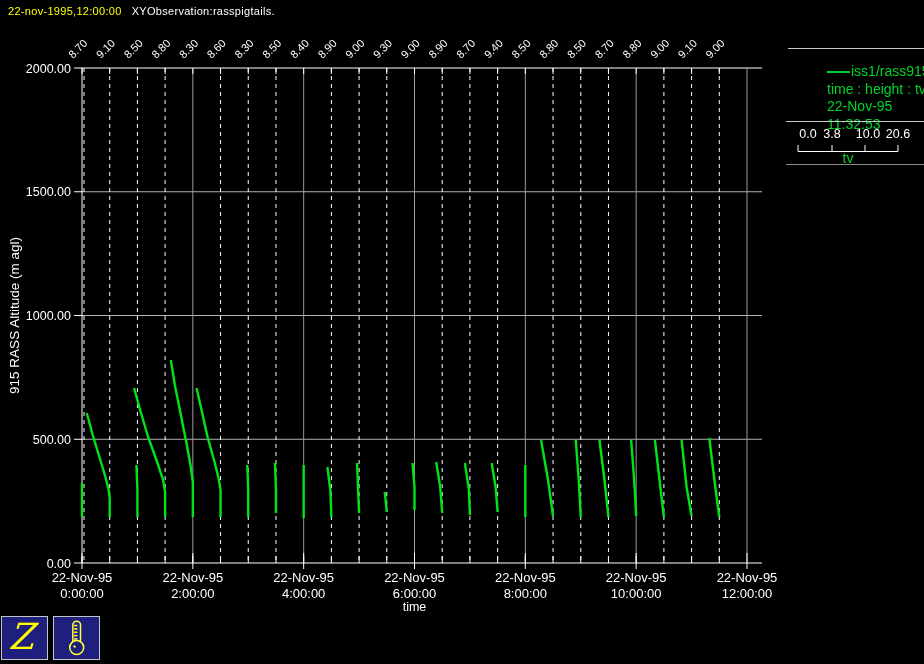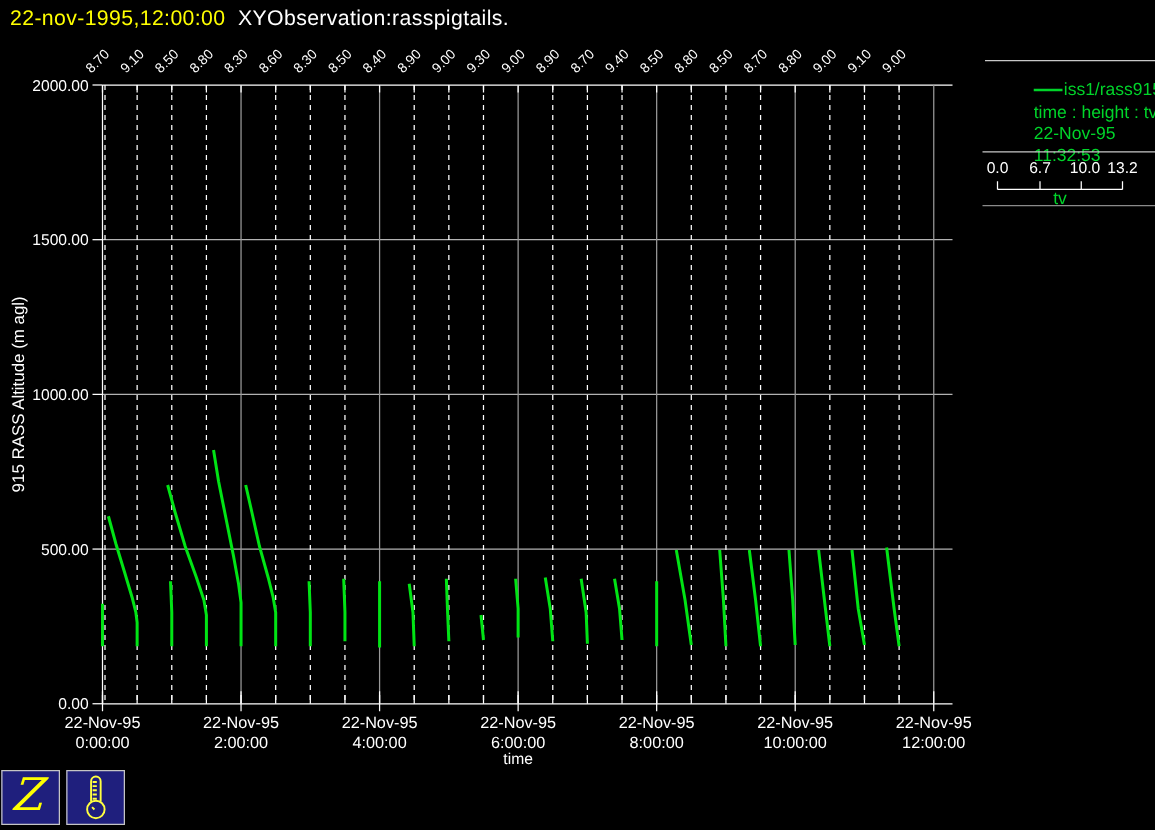--- a/index.html
+++ b/index.html
@@ -1,32 +1,32 @@
 <!DOCTYPE html>
 <html style="--yellow: #ffff00; --green: #00d42a; --curve: #00e414; --grid: #b2b2b2; --vgrid: #9a9a9a; --navy: #1f1f7d;"><head>
 <meta charset="utf-8">
 <style>
   html,body{margin:0;padding:0;background:#000;width:924px;height:664px;overflow:hidden;
     font-family:"Liberation Sans",sans-serif;position:relative;}
-  .title-bar{position:absolute;left:8px;top:5px;z-index:3;font-size:17px;letter-spacing:.3px;}
+  .title-bar{position:absolute;left:8px;top:5px;z-index:3;font-size:11px;letter-spacing:.3px;}
   .t-date{color:var(--yellow,#ffff00);}
   .t-app{color:#fff;margin-left:10px;}
   #plot{position:absolute;left:0;top:0;z-index:1;}
   svg text{font-family:"Liberation Sans",sans-serif;fill:#fff;}
   
   .legend{position:absolute;left:786px;top:43px;width:138px;height:126px;z-index:2;}
   .legend .hline{position:absolute;height:1px;background:#c8c8c8;}
   .legend .hl1{top:5px;left:2px;width:136px;}
   .legend .hl2{top:78px;left:0;width:138px;}
   .legend .hl3{top:121px;left:0;width:138px;background:#8a8a8a;}
   .leg-rows{position:absolute;top:20px;left:3px;color:var(--green,#00cc33);font-size:14px;line-height:17.5px;white-space:nowrap;margin-left:38px;}
   .swatch{display:inline-block;width:23px;height:0;border-top:2px solid var(--green,#00cc33);vertical-align:middle;margin-right:1px;}
   .scale{position:absolute;top:84px;left:0;width:138px;height:14px;color:#fff;font-size:12.5px;}
   .scale span{position:absolute;transform:translateX(-50%);}
-  .scale span:nth-child(1){left:12px}.scale span:nth-child(2){left:46px}
+  .scale span:nth-child(1){left:22px}.scale span:nth-child(2){left:46px}
   .scale span:nth-child(3){left:82px}.scale span:nth-child(4){left:112px}
   .ruler{position:absolute;top:100px;left:0;}
   .tv-label{position:absolute;top:107px;left:62px;transform:translateX(-50%);color:var(--green,#00cc33);font-size:14px;}
   
   .toolbar{position:absolute;left:1px;top:616px;z-index:3;display:flex;gap:5px;}
   .tool-btn{width:47px;height:44px;background:var(--navy,#1f1f7d);border:1px solid #c4c4c4;
     display:flex;align-items:center;justify-content:center;cursor:pointer;box-sizing:border-box;}
   .z-glyph{color:var(--yellow,#ffff33);font-family:"DejaVu Serif",serif;font-style:italic;
     font-size:36px;line-height:1;transform:skewX(-6deg);margin-top:-3px;}
 </style>
@@ -204,23 +204,23 @@
   <div class="hline hl1"></div>
   <div class="leg-rows">
     <div><span class="swatch"></span><span>iss1/rass915</span></div>
     <div>time : height : tv</div>
     <div>22-Nov-95</div>
     <div>11:32:53</div>
   </div>
   <div class="hline hl2"></div>
   <div class="scale">
     <span>0.0</span>
-    <span>6.7</span>
+    <span>3.8</span>
     <span>10.0</span>
-    <span>13.2</span>
+    <span>20.6</span>
   </div>
   <svg class="ruler" width="138" height="11">
     <line x1="12" y1="8.5" x2="112" y2="8.5" stroke="#fff"></line>
     <line x1="12" y1="2" x2="12" y2="8.5" stroke="#fff"></line>
     <line x1="46" y1="2" x2="46" y2="8.5" stroke="#fff"></line>
     <line x1="79" y1="2" x2="79" y2="8.5" stroke="#fff"></line>
     <line x1="112" y1="2" x2="112" y2="8.5" stroke="#fff"></line>
   </svg>
   <div class="tv-label">tv</div>
   <div class="hline hl3"></div>

